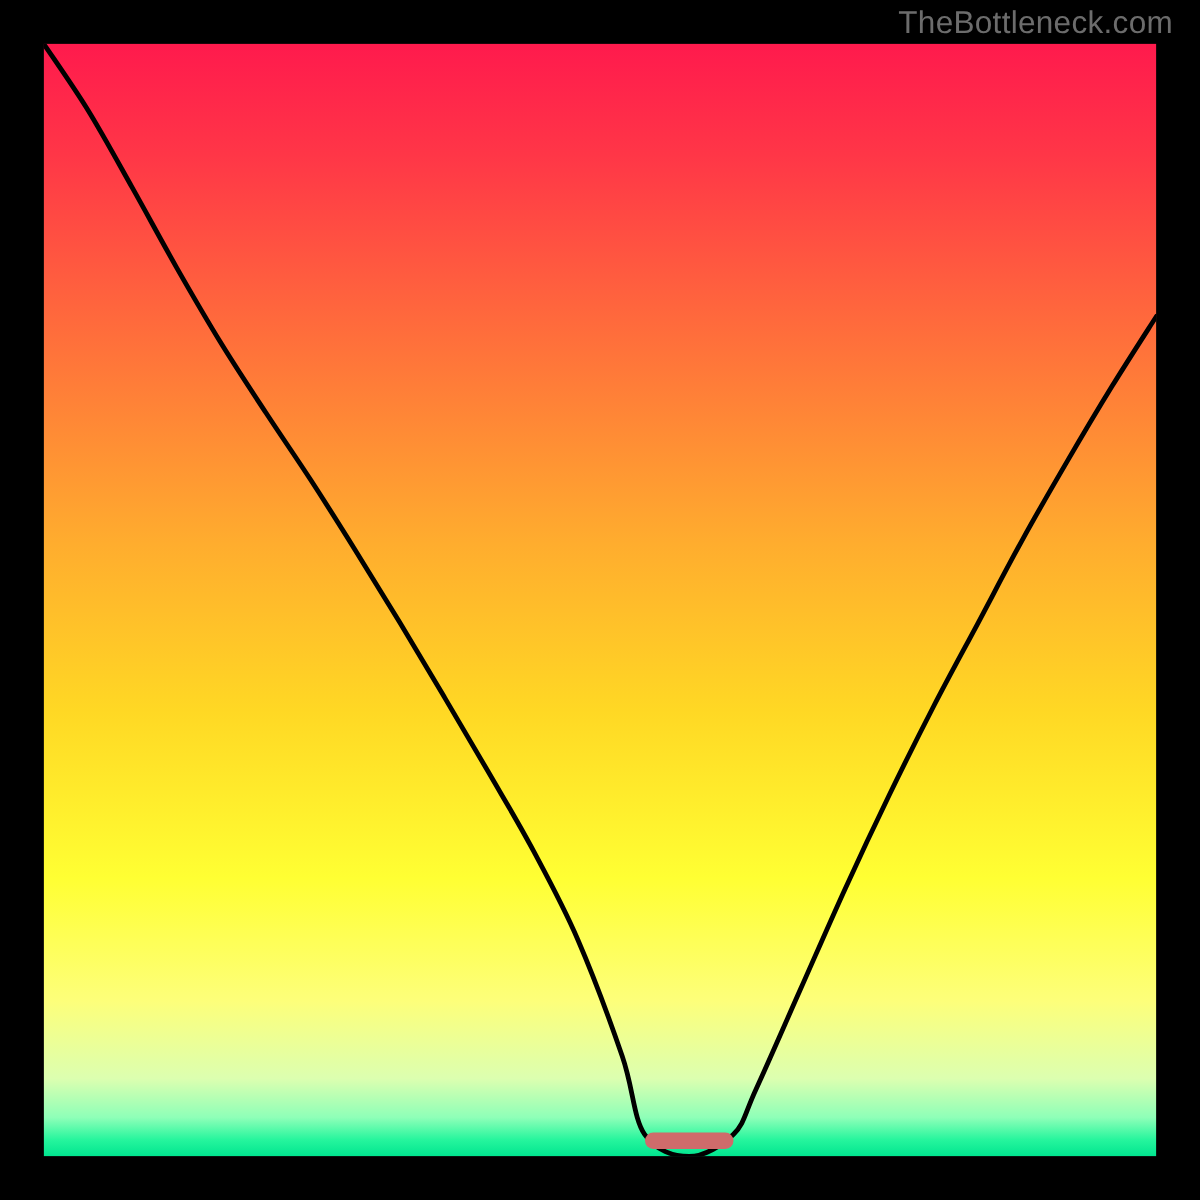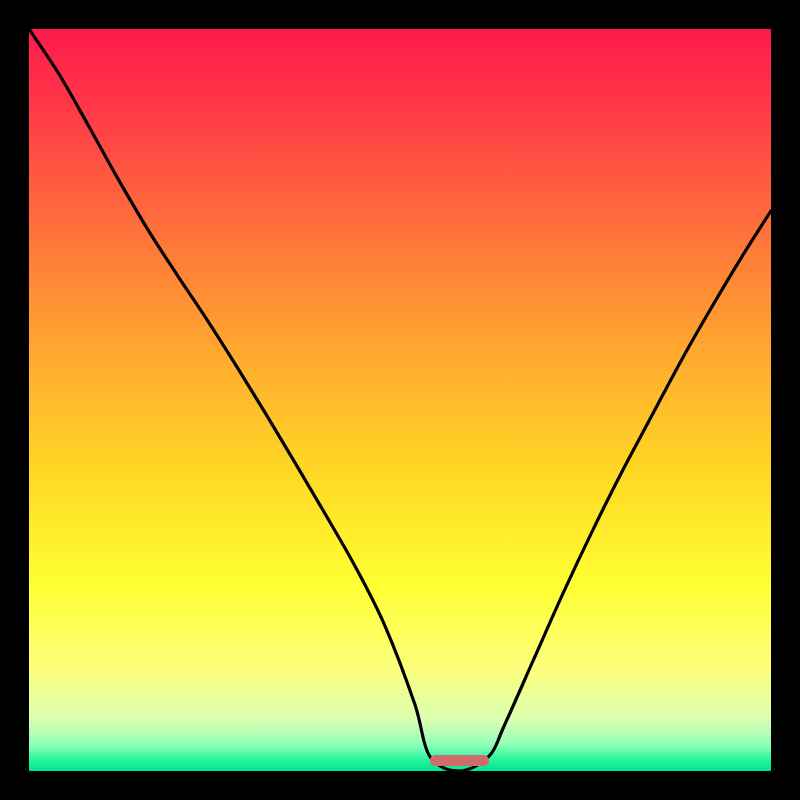--- a/index.html
+++ b/index.html
@@ -56,20 +56,21 @@
     letter-spacing: 0.2px;
     font-weight: 500;
     user-select: none;
   }
 </style>
 </head>
 <body>
 
 <div class="frame">
 
+  <div class="watermark">TheBottleneck.com</div>
 
   <div class="plot-area">
 
     <svg class="gradient-bg" viewBox="0 0 742 742" preserveAspectRatio="none">
       <defs>
         <linearGradient id="bgGrad" x1="0" y1="0" x2="0" y2="1">
             <stop offset="0.00%" stop-color="#ff1a4d"></stop>
             <stop offset="10.00%" stop-color="#ff3647"></stop>
             <stop offset="25.00%" stop-color="#ff6a3c"></stop>
             <stop offset="45.00%" stop-color="#ffad2e"></stop>

